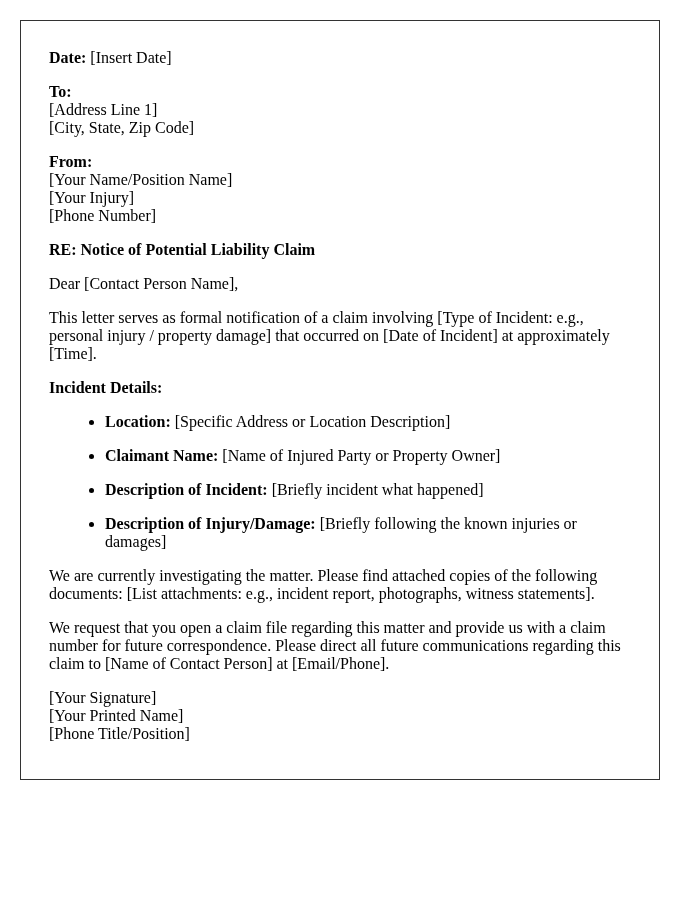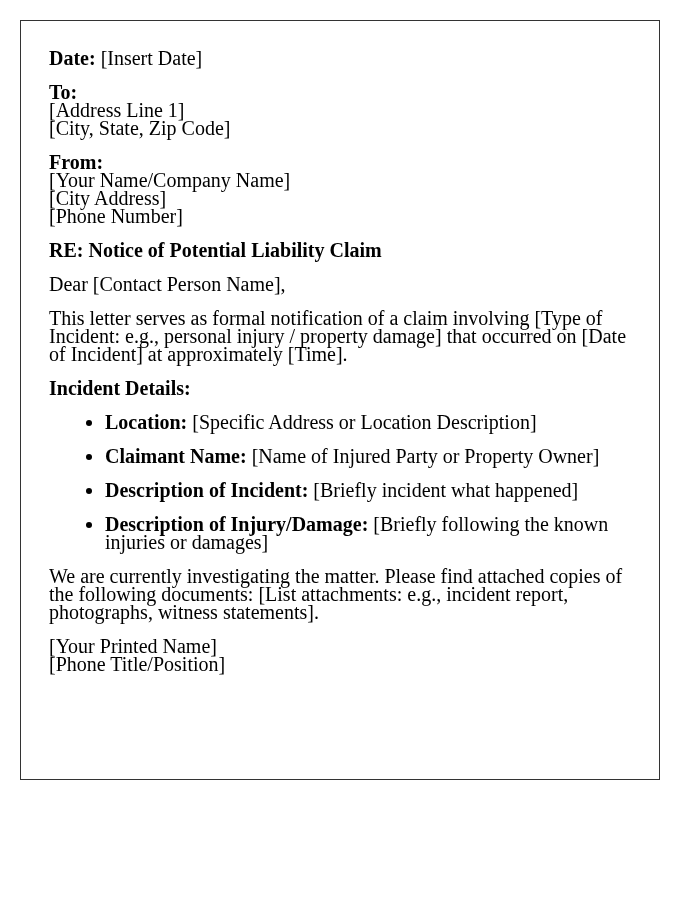--- a/index.html
+++ b/index.html
@@ -4,21 +4,21 @@
   <style>
     html, body { margin: 0; padding: 0; background: #ffffff; }
     body { width: 700px; height: 900px; position: relative; font-family: "Liberation Serif", "DejaVu Serif", serif; color: #000; }
     .letter {
       position: absolute;
       left: 20px; top: 20px;
       width: 640px; height: 760px;
       border: 1px solid #333;
       box-sizing: border-box;
       padding: 28px 28px 0 28px;
-      font-size: 20px;
+      font-size: 16px;
       line-height: 18px;
     }
     .block { margin: 0 0 16px 0; }
     .line { display: block; }
     b { font-weight: bold; }
     ul { margin: 0 0 16px 0; padding-left: 40px; }
     li { margin: 16px; }
   </style>
 </head>
 <body>
@@ -30,22 +30,22 @@
   </div>
 
   <div class="block">
     <b class="line">To:</b>
     <span class="line">[Address Line 1]</span>
     <span class="line">[City, State, Zip Code]</span>
   </div>
 
   <div class="block">
     <b class="line">From:</b>
-    <span class="line">[Your Name/Company Name]</span>
-    <span class="line">[City Address]</span>
+    <span class="line">[Your Name/Position Name]</span>
+    <span class="line">[Your Injury]</span>
     <span class="line">[Phone Number]</span>
   </div>
 
   <div class="block">
     <b>RE: Notice of Potential Liability Claim</b>
   </div>
 
   <div class="block">Dear [Contact Person Name],</div>
 
   <div class="block">This letter serves as formal notification of a claim involving [Type of Incident: e.g., personal injury / property damage] that occurred on [Date of Incident] at approximately [Time].</div>
@@ -56,19 +56,21 @@
 
   <ul>
     <li><b>Location:</b> <span>[Specific Address or Location Description]</span></li>
     <li><b>Claimant Name:</b> <span>[Name of Injured Party or Property Owner]</span></li>
     <li><b>Description of Incident:</b> <span>[Briefly incident what happened]</span></li>
     <li><b>Description of Injury/Damage:</b> <span>[Briefly following the known injuries or damages]</span></li>
   </ul>
 
   <div class="block">We are currently investigating the matter. Please find attached copies of the following documents: [List attachments: e.g., incident report, photographs, witness statements].</div>
 
+  <div class="block">We request that you open a claim file regarding this matter and provide us with a claim number for future correspondence. Please direct all future communications regarding this claim to [Name of Contact Person] at [Email/Phone].</div>
 
 
   <div class="block">
+    <span class="line">[Your Signature]</span>
     <span class="line">[Your Printed Name]</span>
     <span class="line">[Phone Title/Position]</span>
   </div>
 </div>
 
 </body></html>

